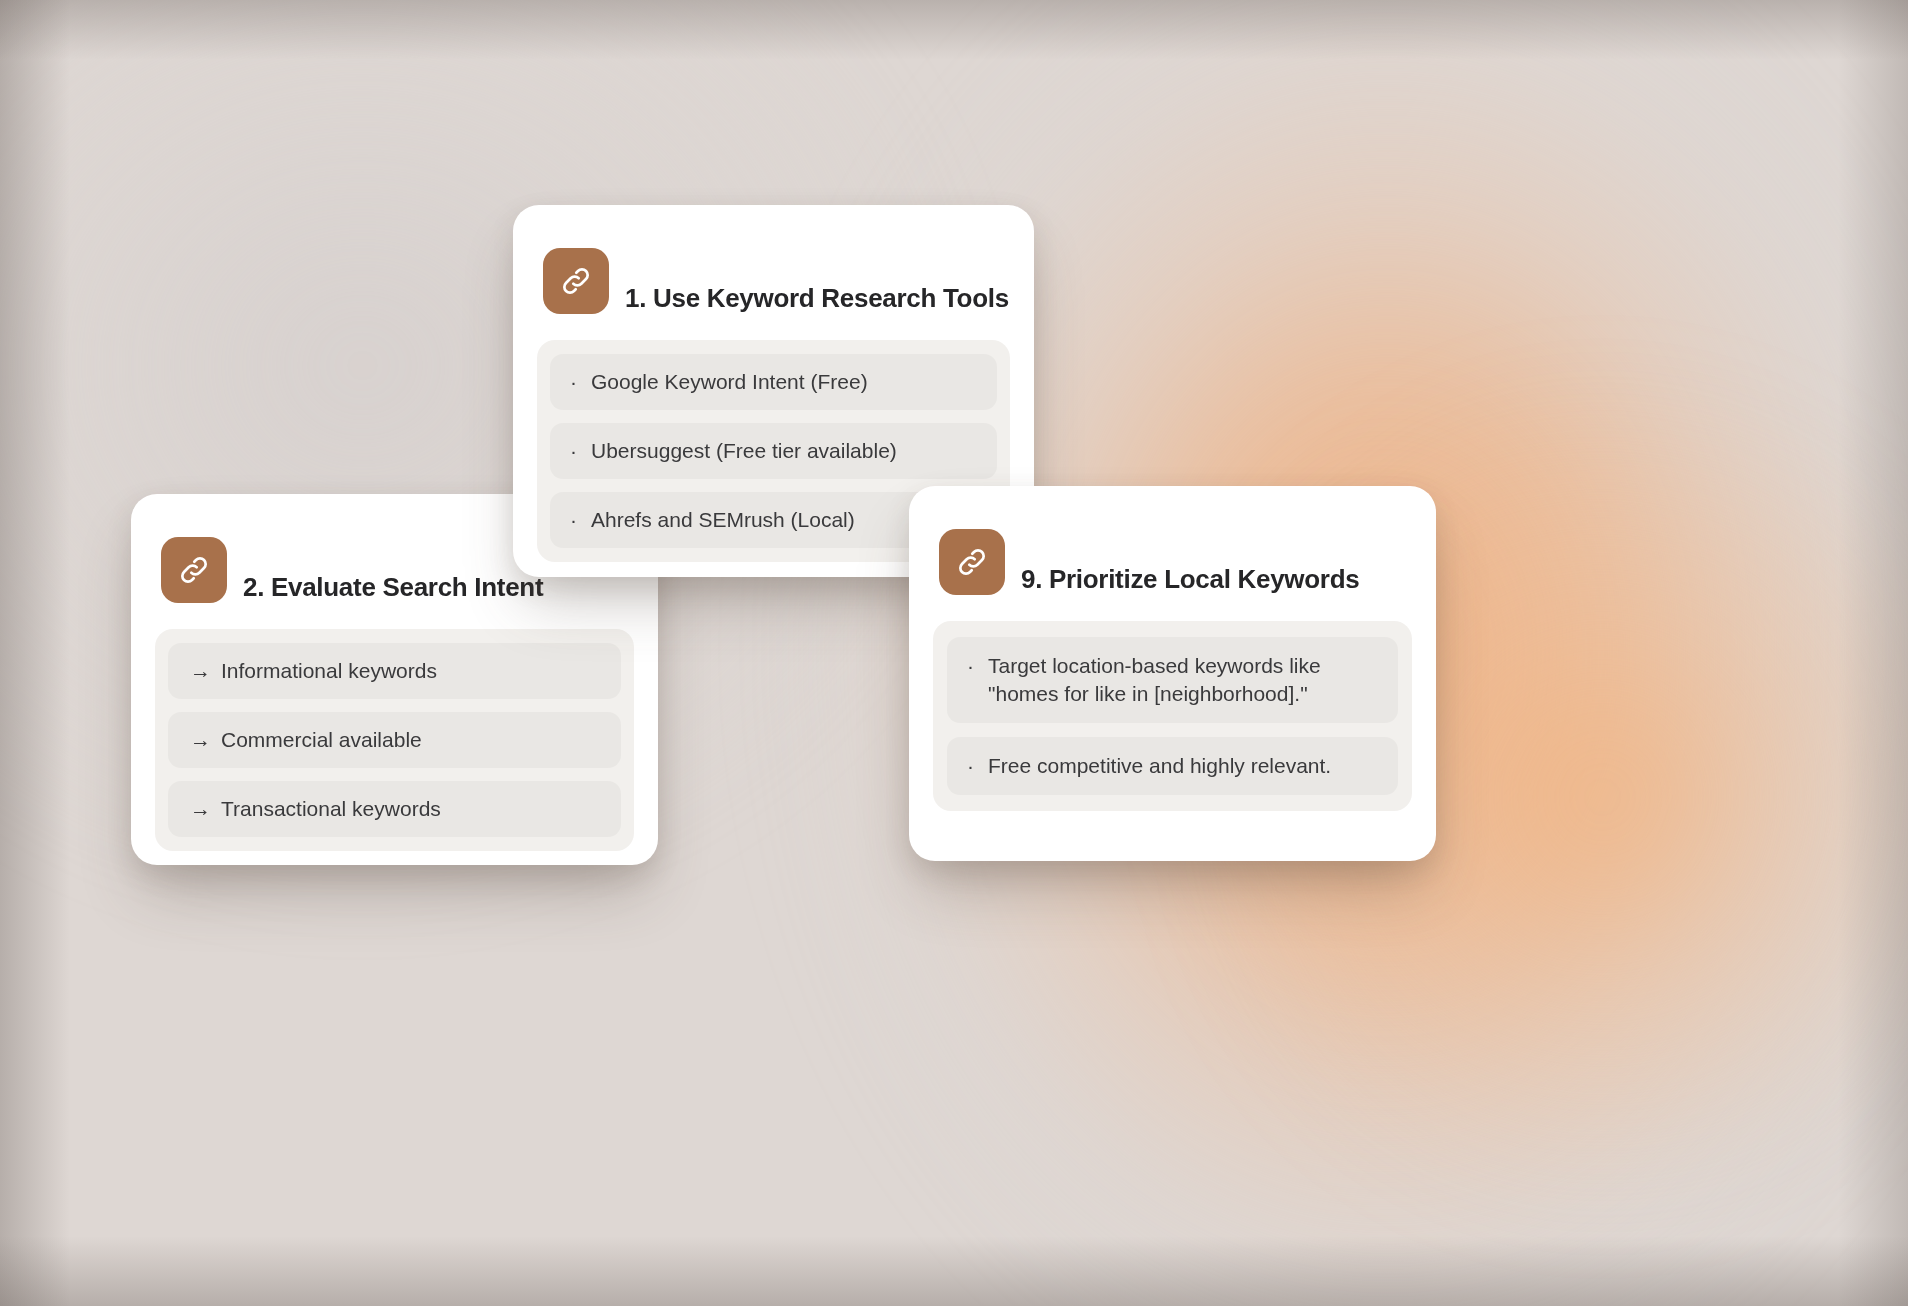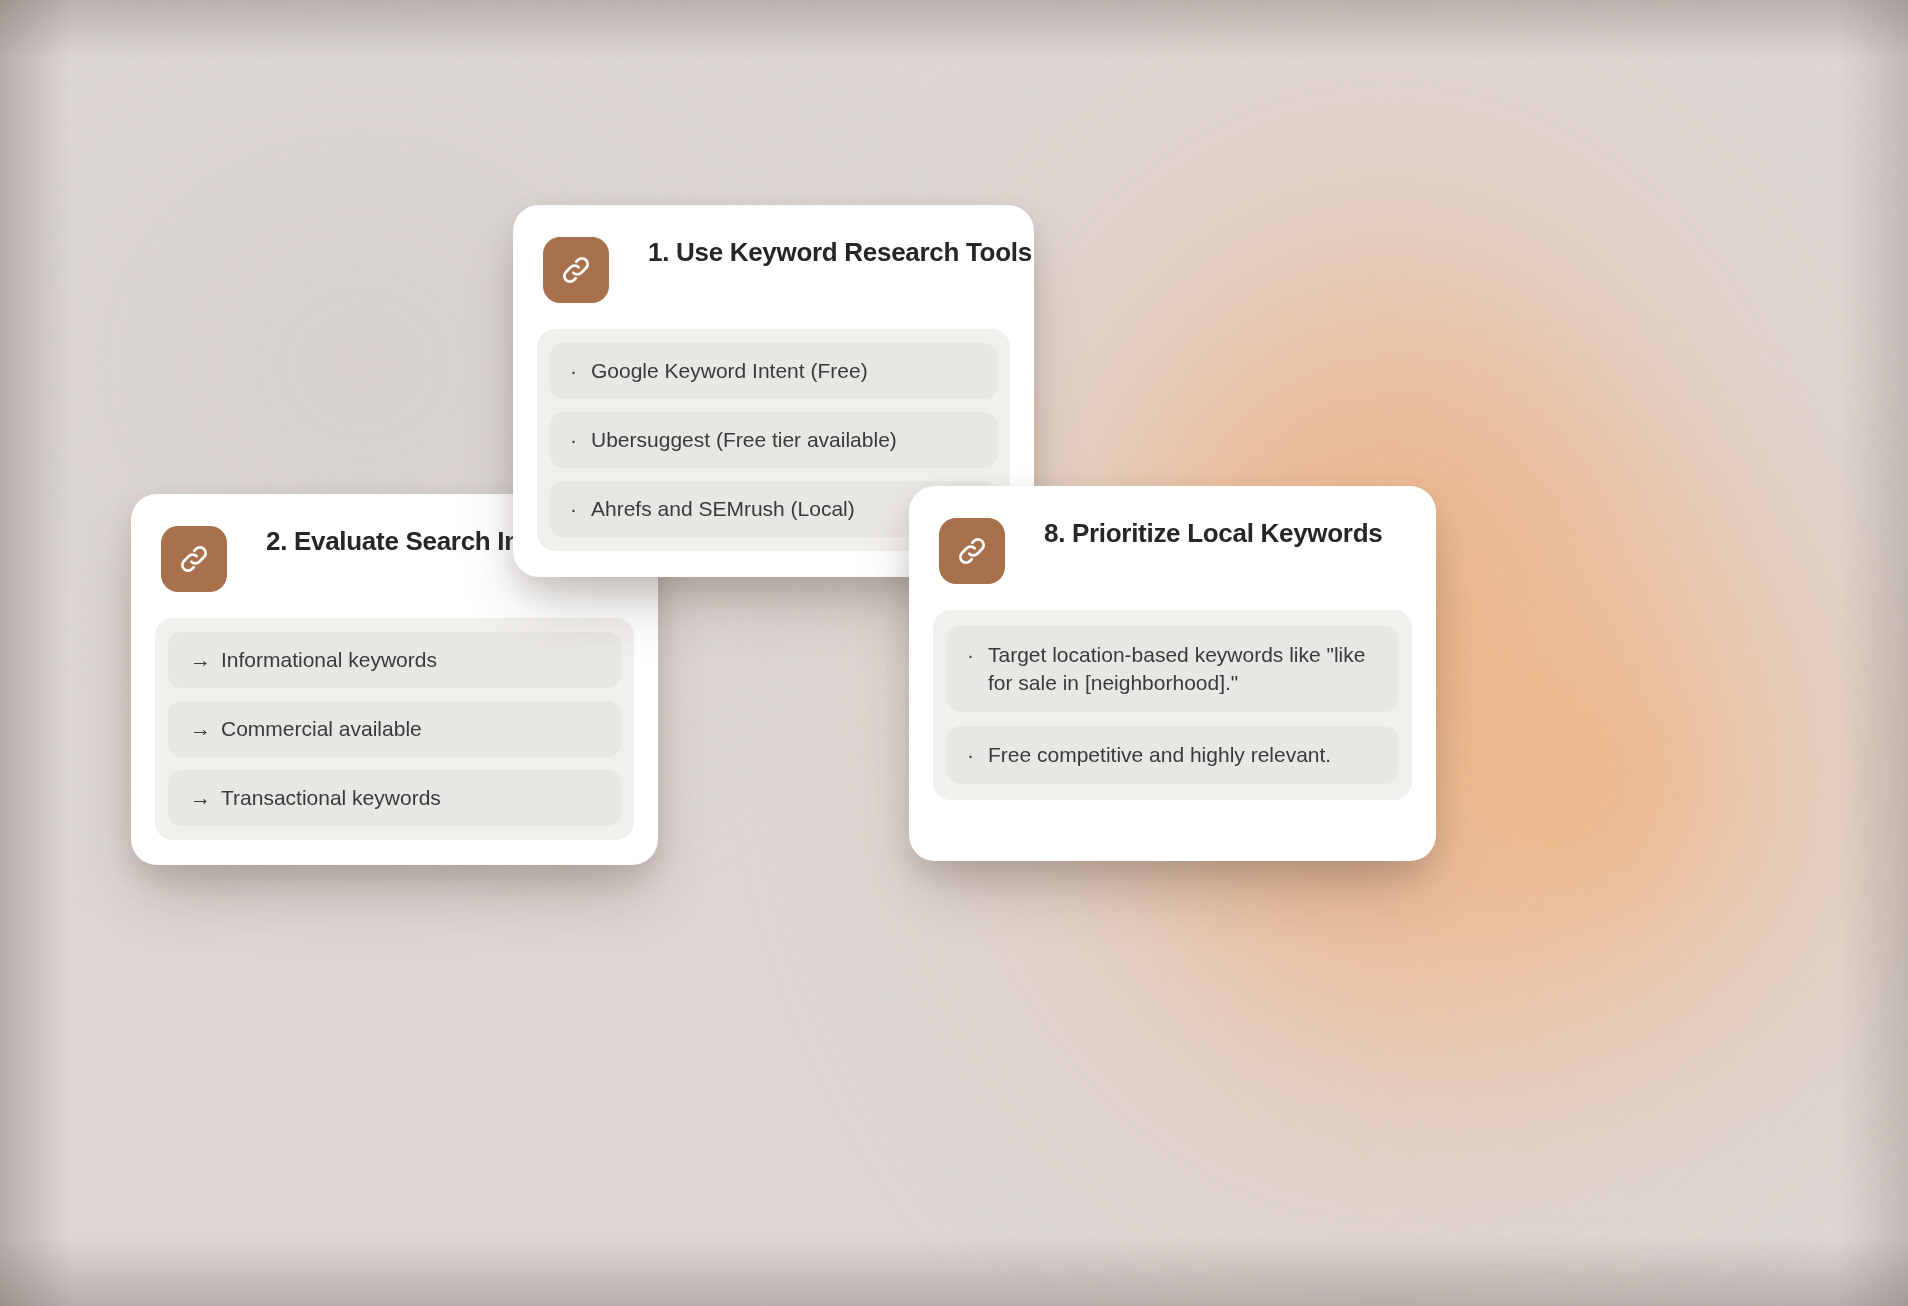--- a/index.html
+++ b/index.html
@@ -78,23 +78,23 @@
   }
   #card-3 {
     left:909px; top:486px; width:527px; height:375px;
     z-index:4;
     box-shadow:0 34px 62px -12px rgba(84,68,60,0.32),
                0 10px 26px rgba(84,68,60,0.14);
   }
 
   .card-head {
     display:flex;
-    align-items:flex-start;
-    gap:39px;
-    padding:32px 30px 0 30px;
+    align-items:flex-end;
+    gap:16px;
+    padding:43px 30px 0 30px;
   }
   .icon-tile {
     width:66px; height:66px;
     flex:0 0 66px;
     border-radius:17px;
     background:#a8714b;
     display:flex; align-items:center; justify-content:center;
   }
   .icon-tile svg { display:block; }
   .card-title {
@@ -204,25 +204,25 @@
 </div>
 
 <div class="card" id="card-3">
   <div class="card-head">
     <div class="icon-tile">
       <svg width="34" height="34" viewBox="0 0 24 24" fill="none" stroke="#ffffff" stroke-width="1.9" stroke-linecap="round" stroke-linejoin="round">
         <path d="M10.1 13.9a4 4 0 0 0 5.66 0l3.3-3.3a4 4 0 0 0-5.66-5.66l-1.2 1.2"></path>
         <path d="M13.9 10.1a4 4 0 0 0-5.66 0l-3.3 3.3a4 4 0 0 0 5.66 5.66l1.2-1.2"></path>
       </svg>
     </div>
-    <div class="card-title">8. Prioritize Local Keywords</div>
+    <div class="card-title">9. Prioritize Local Keywords</div>
   </div>
   <div class="list-box">
     <div class="list-row">
       <span class="bullet">·</span>
-      <span class="row-text">Target location-based keywords like "like for sale in [neighborhood]."</span>
+      <span class="row-text">Target location-based keywords like "homes for like in [neighborhood]."</span>
     </div>
     <div class="list-row">
       <span class="bullet">·</span>
       <span class="row-text">Free competitive and highly relevant.</span>
     </div>
   </div>
 </div>
 
 </body></html>

